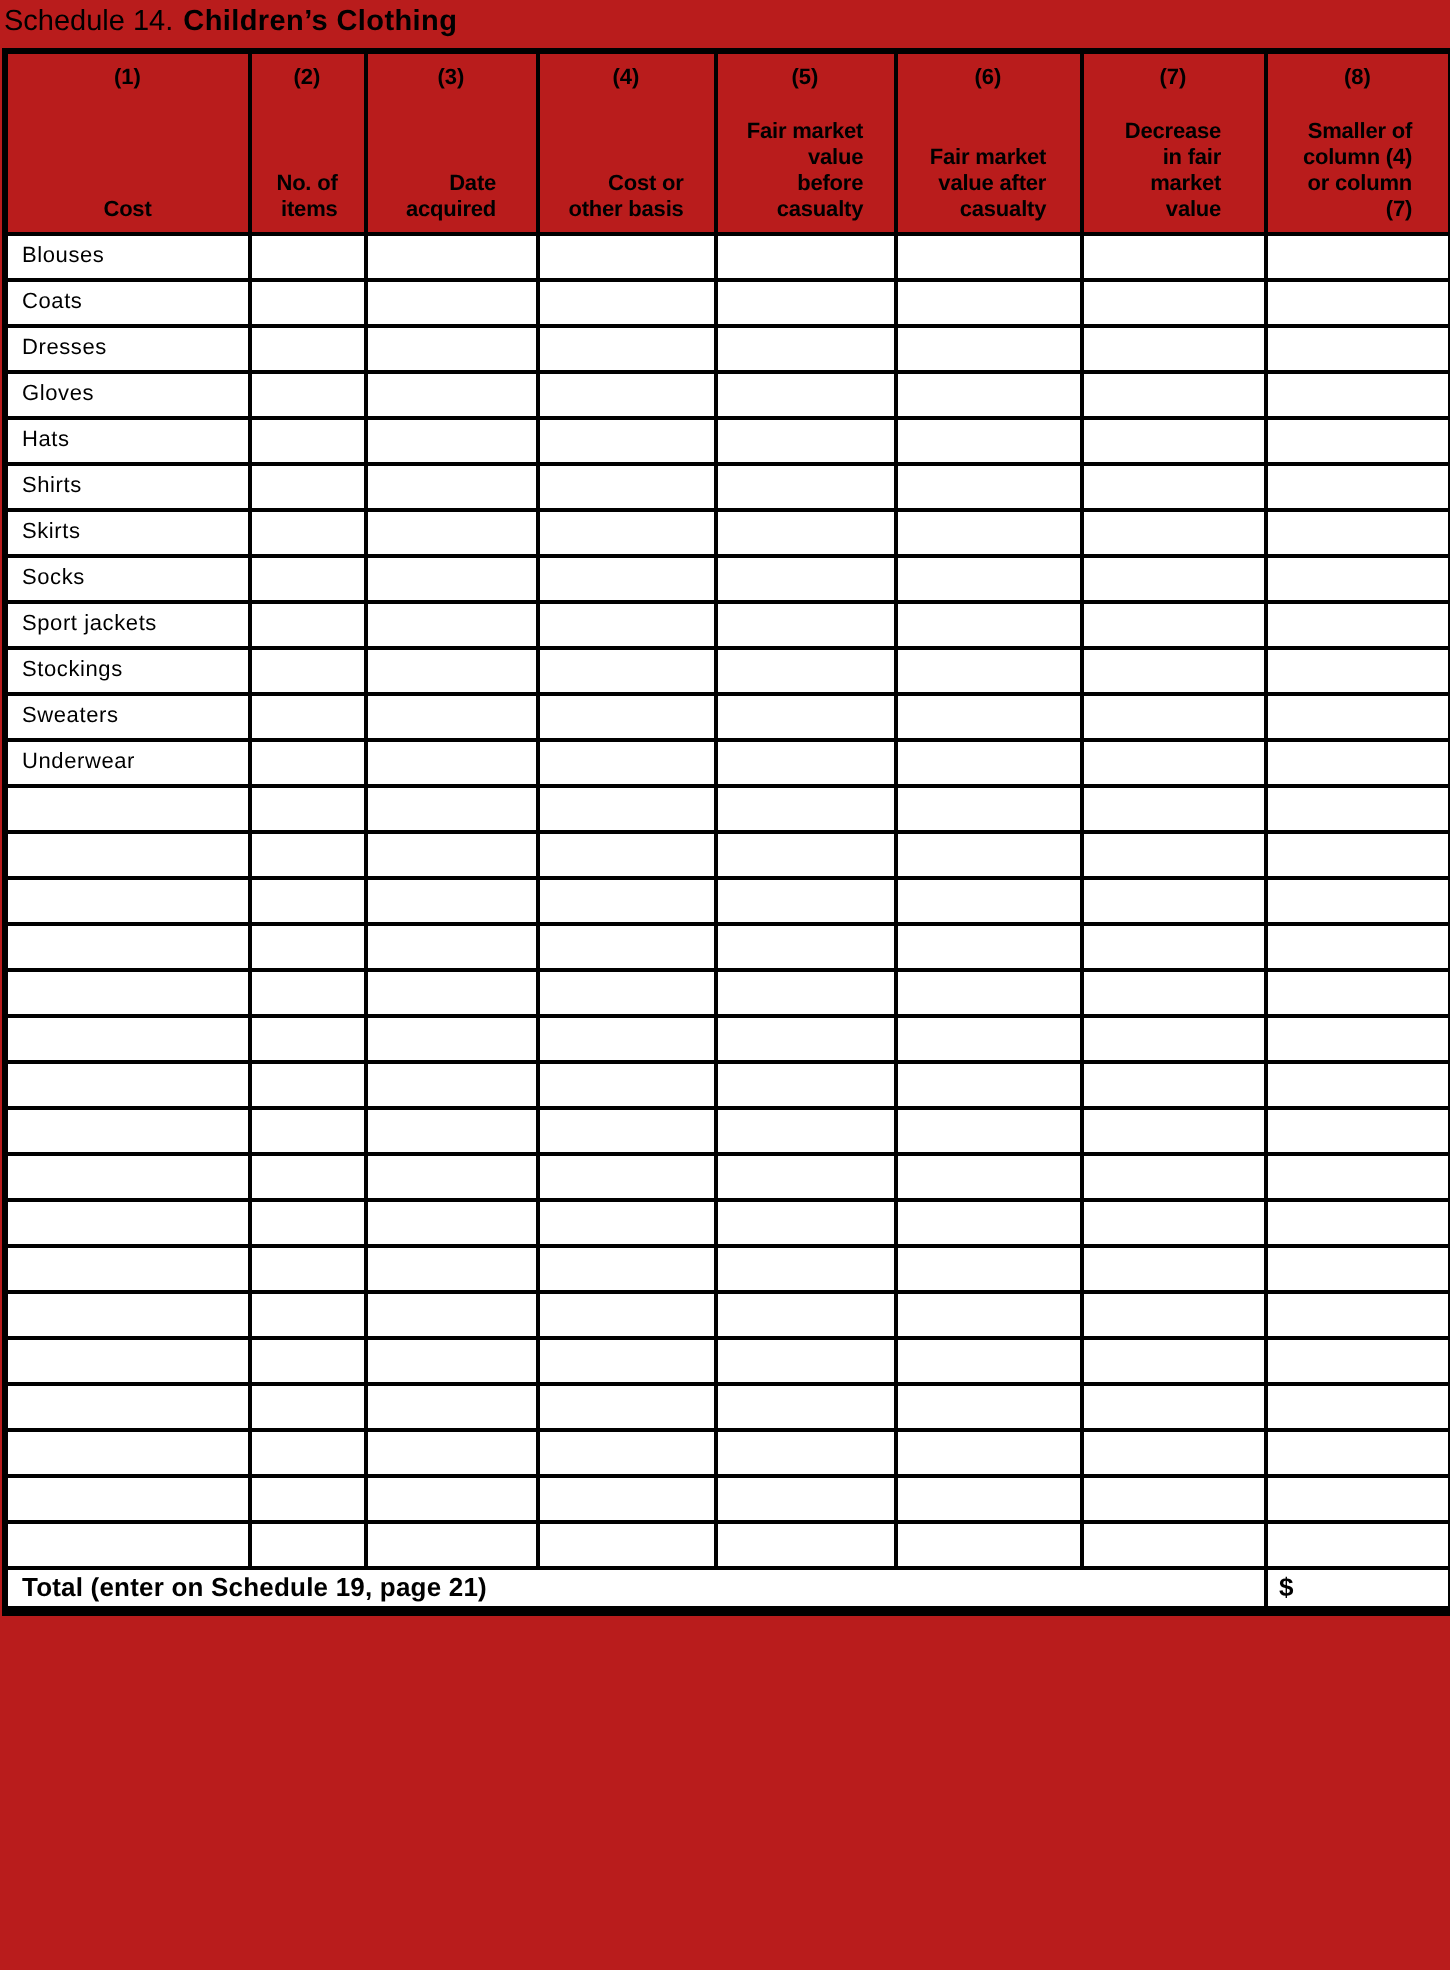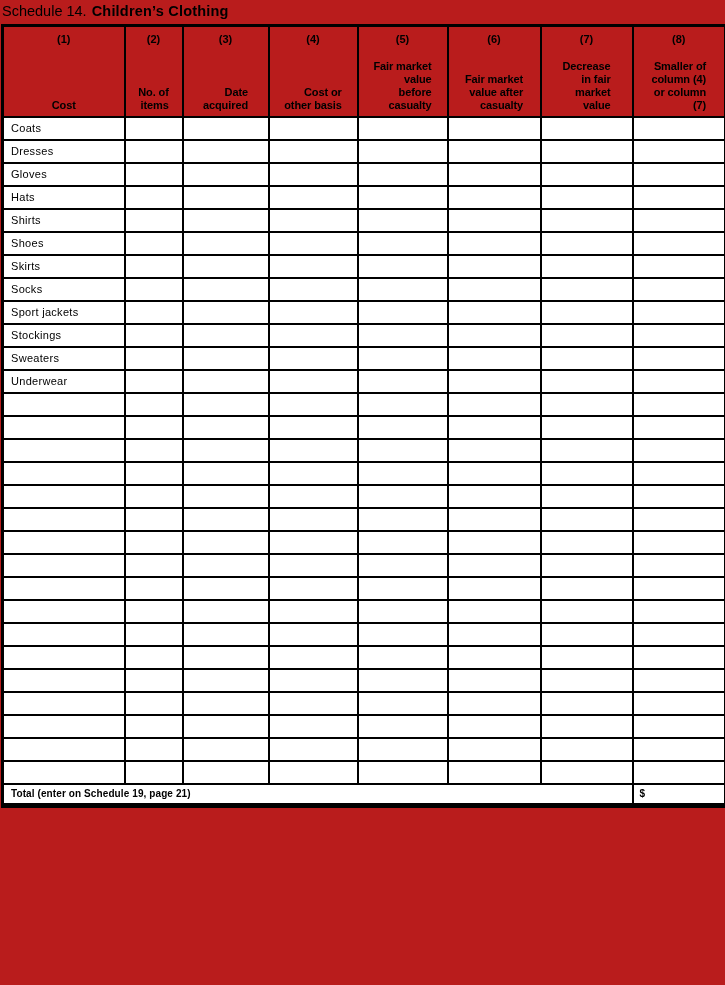--- a/index.html
+++ b/index.html
@@ -62,21 +62,21 @@
     font-size: 11px;
     font-weight: normal;
     text-align: left;
     vertical-align: middle;
     padding-left: 7px;
     letter-spacing: 0.3px;
   }
   tr.total-row td {
     height: 22px;
     font-weight: bold;
-    font-size: 10px;
+    font-size: 13px;
     vertical-align: middle;
   }
   td.total-label-cell { padding-left: 7px; letter-spacing: 0.1px; }
   td.total-amount-cell { padding-left: 6px; }
 </style>
 </head>
 <body>
 
 <div class="page">
   <div class="title">
@@ -155,20 +155,30 @@
               <div class="col-label">Smaller of
 column (4)
 or column
 (7)</div>
             </div>
           </th>
         </tr>
       </thead>
     <tbody id="schedule-tbody">
         <tr>
+          <td class="item-cell">Blouses</td>
+          <td></td>
+          <td></td>
+          <td></td>
+          <td></td>
+          <td></td>
+          <td></td>
+          <td></td>
+        </tr>
+        <tr>
           <td class="item-cell">Coats</td>
           <td></td>
           <td></td>
           <td></td>
           <td></td>
           <td></td>
           <td></td>
           <td></td>
         </tr>
         <tr>
@@ -196,30 +206,20 @@
           <td></td>
           <td></td>
           <td></td>
           <td></td>
           <td></td>
           <td></td>
           <td></td>
         </tr>
         <tr>
           <td class="item-cell">Shirts</td>
-          <td></td>
-          <td></td>
-          <td></td>
-          <td></td>
-          <td></td>
-          <td></td>
-          <td></td>
-        </tr>
-        <tr>
-          <td class="item-cell">Shoes</td>
           <td></td>
           <td></td>
           <td></td>
           <td></td>
           <td></td>
           <td></td>
           <td></td>
         </tr>
         <tr>
           <td class="item-cell">Skirts</td>

